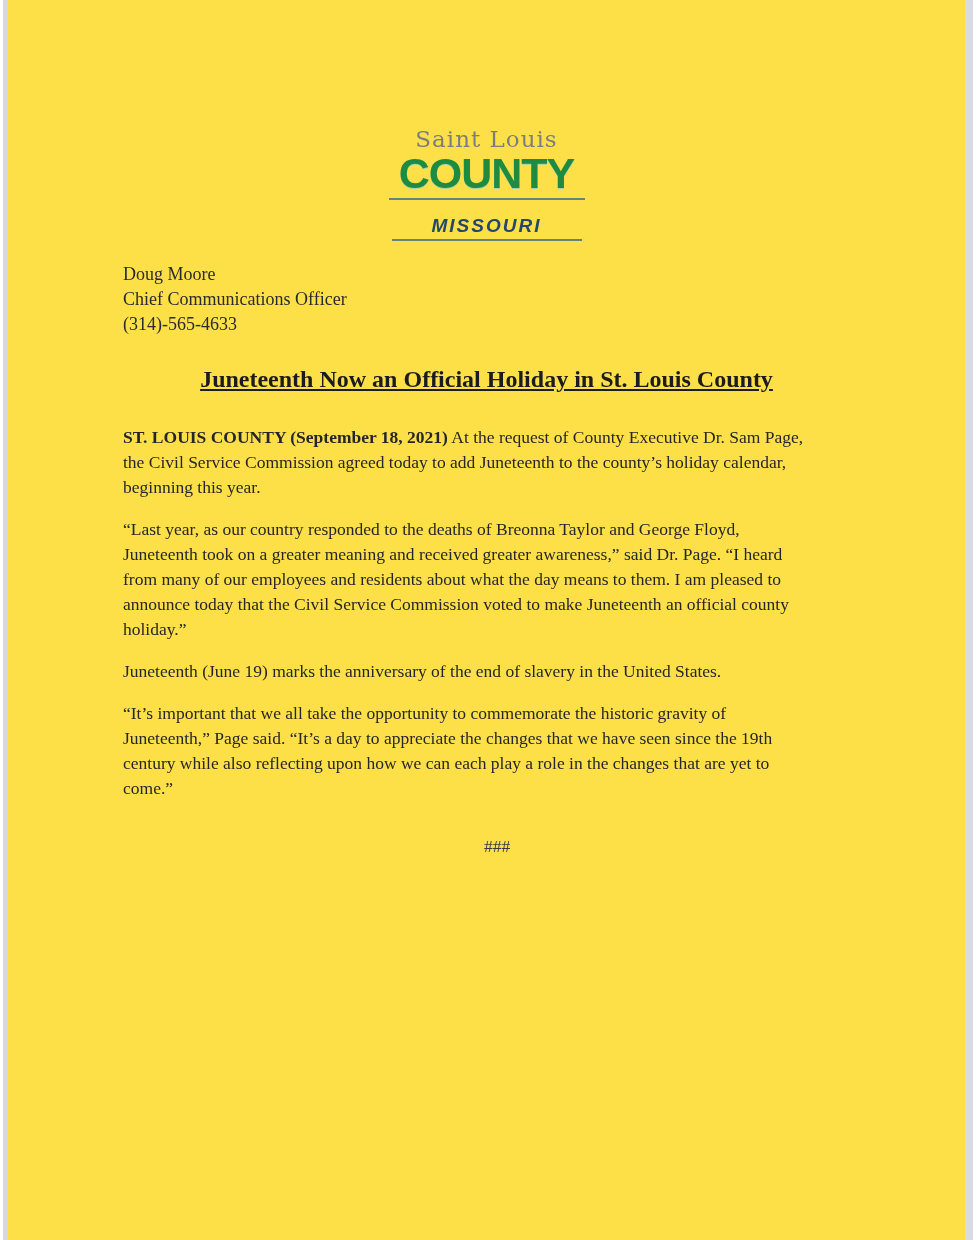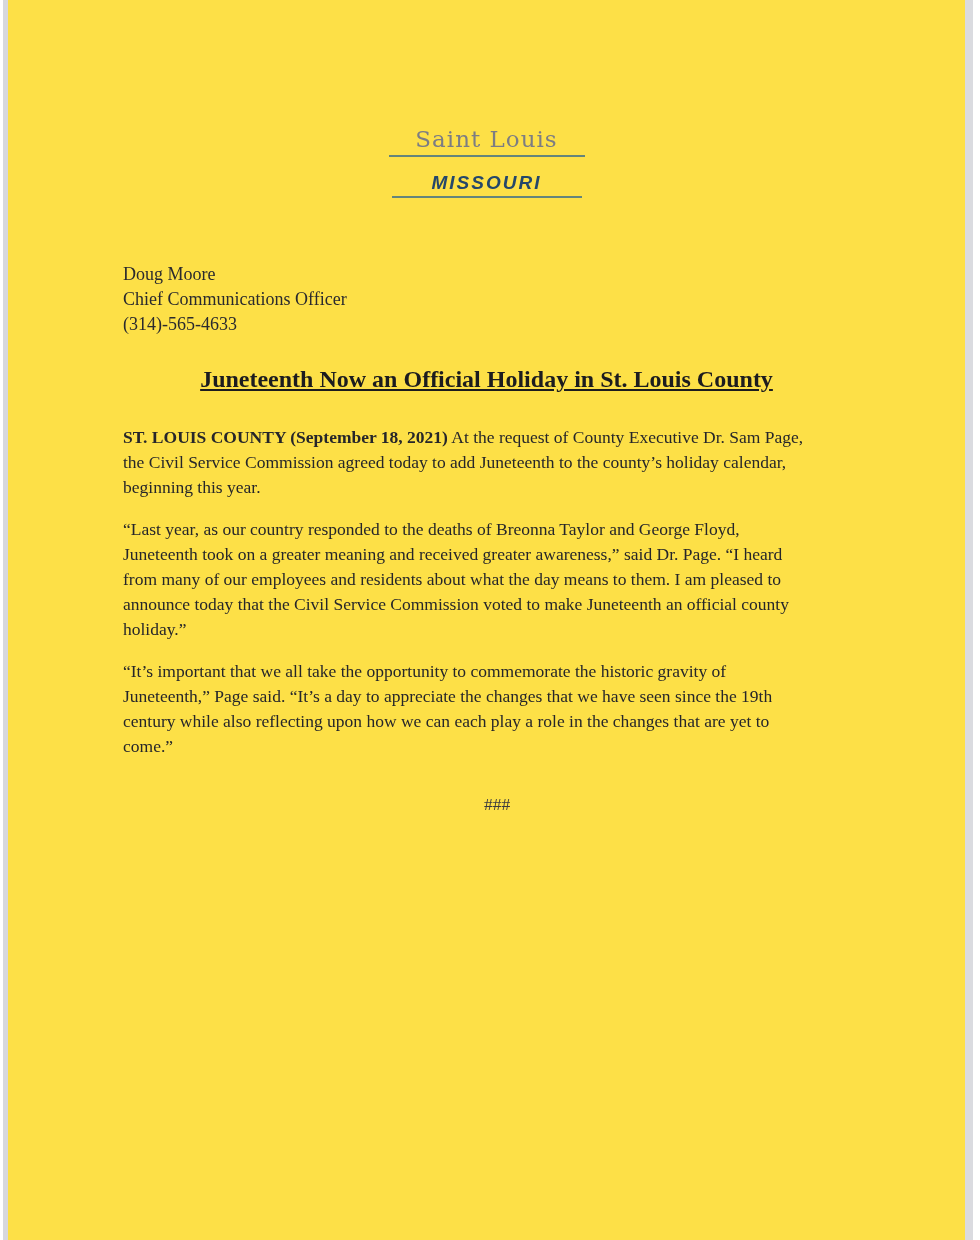--- a/index.html
+++ b/index.html
@@ -128,20 +128,21 @@
 </head>
 <body>
 
 <div class="edge-strip left"></div>
 <div class="edge-strip right"></div>
 
 <div class="page">
 
   <div class="logo">
     <div class="logo-script">Saint Louis</div>
+    <div class="logo-county">COUNTY</div>
     <div class="logo-rule rule-top"></div>
     <div class="logo-missouri">MISSOURI</div>
     <div class="logo-rule rule-bottom"></div>
   </div>
 
   <div class="contact">
     <div>Doug Moore</div>
     <div>Chief Communications Officer</div>
     <div>(314)-565-4633</div>
   </div>
@@ -150,20 +151,21 @@
 
   <div class="body-text">
     <p class="para"><span class="lead">ST. LOUIS COUNTY (September 18, 2021)</span><span> At the request of County Executive Dr. Sam Page,
 the Civil Service Commission agreed today to add Juneteenth to the county’s holiday calendar,
 beginning this year.</span></p>
     <p class="para">“Last year, as our country responded to the deaths of Breonna Taylor and George Floyd,
 Juneteenth took on a greater meaning and received greater awareness,” said Dr. Page. “I heard
 from many of our employees and residents about what the day means to them. I am pleased to
 announce today that the Civil Service Commission voted to make Juneteenth an official county
 holiday.”</p>
+    <p class="para">Juneteenth (June 19) marks the anniversary of the end of slavery in the United States.</p>
     <p class="para">“It’s important that we all take the opportunity to commemorate the historic gravity of
 Juneteenth,” Page said. “It’s a day to appreciate the changes that we have seen since the 19th
 century while also reflecting upon how we can each play a role in the changes that are yet to
 come.”</p>
     <div class="closing">###</div>
   </div>
 
 </div>
 
 </body></html>

